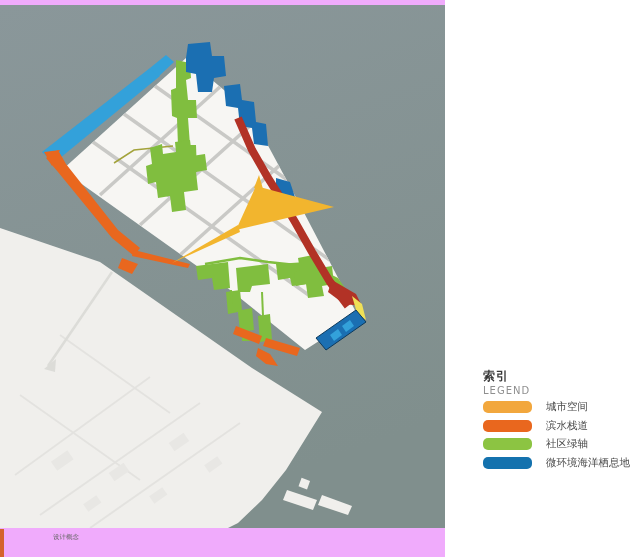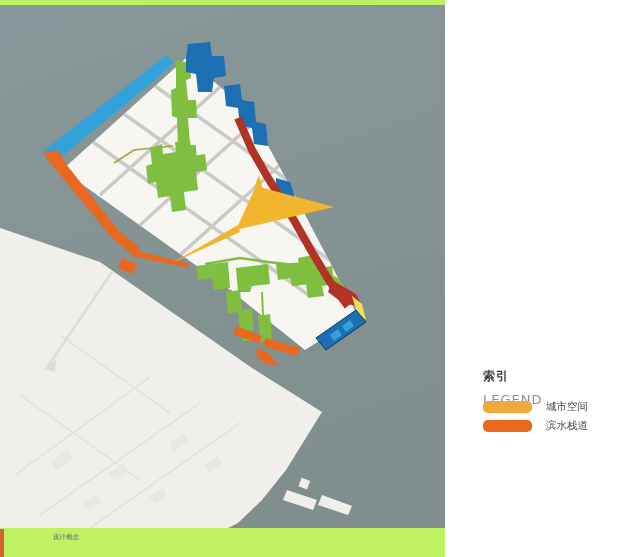--- a/index.html
+++ b/index.html
@@ -1,21 +1,21 @@
 <!DOCTYPE html>
 <html><head>
 <meta charset="utf-8">
 <style>
   html,body{margin:0;padding:0;background:#ffffff;}
-  .stage{position:relative;width:640px;height:557px;background:#bef264;overflow:hidden;
+  .stage{position:relative;width:640px;height:557px;background:#f0abfc;overflow:hidden;
          font-family:"DejaVu Sans","Liberation Sans",sans-serif;}
   .map-wrap{position:absolute;left:0;top:5px;width:445px;height:523px;}
   .legend{position:absolute;left:445px;top:0;width:195px;height:557px;background:#ffffff;}
   .legend-title{position:absolute;left:38px;top:368px;font-size:12px;font-weight:bold;color:#3a3a3a;letter-spacing:1px;}
-  .legend-subtitle{position:absolute;left:38px;top:385px;font-size:13px;color:#8f8f8f;letter-spacing:1px;margin-top:7px;}
+  .legend-subtitle{position:absolute;left:38px;top:385px;font-size:10px;color:#8f8f8f;letter-spacing:1px;}
   .legend-rows{position:absolute;left:38px;top:401px;display:flex;flex-direction:column;gap:6px;}
   .legend-row{display:flex;align-items:center;height:12.5px;}
   .swatch{width:49px;height:12px;border-radius:5px;flex:0 0 auto;}
   .legend-label{margin-left:14px;font-size:10.5px;color:#4a4a4a;white-space:nowrap;}
   .footer-bar{position:absolute;left:0;top:529px;width:4px;height:28px;}
   .footer-caption{position:absolute;left:16px;top:533px;font-size:6.5px;color:#666;margin-left:37px;}
 </style>
 </head>
 <body>
 
@@ -145,19 +145,27 @@
     <div class="legend-subtitle">LEGEND</div>
     <div class="legend-rows" id="legend-rows">
         <div class="legend-row">
           <div class="swatch" style="background: rgb(242, 167, 61);"></div>
           <span class="legend-label">城市空间</span>
         </div>
         <div class="legend-row">
           <div class="swatch" style="background: rgb(233, 103, 30);"></div>
           <span class="legend-label">滨水栈道</span>
         </div>
+        <div class="legend-row">
+          <div class="swatch" style="background: rgb(140, 196, 66);"></div>
+          <span class="legend-label">社区绿轴</span>
+        </div>
+        <div class="legend-row">
+          <div class="swatch" style="background: rgb(20, 114, 174);"></div>
+          <span class="legend-label">微环境海洋栖息地</span>
+        </div>
       </div>
   </aside>
 
   <div class="footer-bar" style="background: rgb(212, 98, 46);"></div>
   <span class="footer-caption">设计概念</span>
 
 </div>
 
 </body></html>

